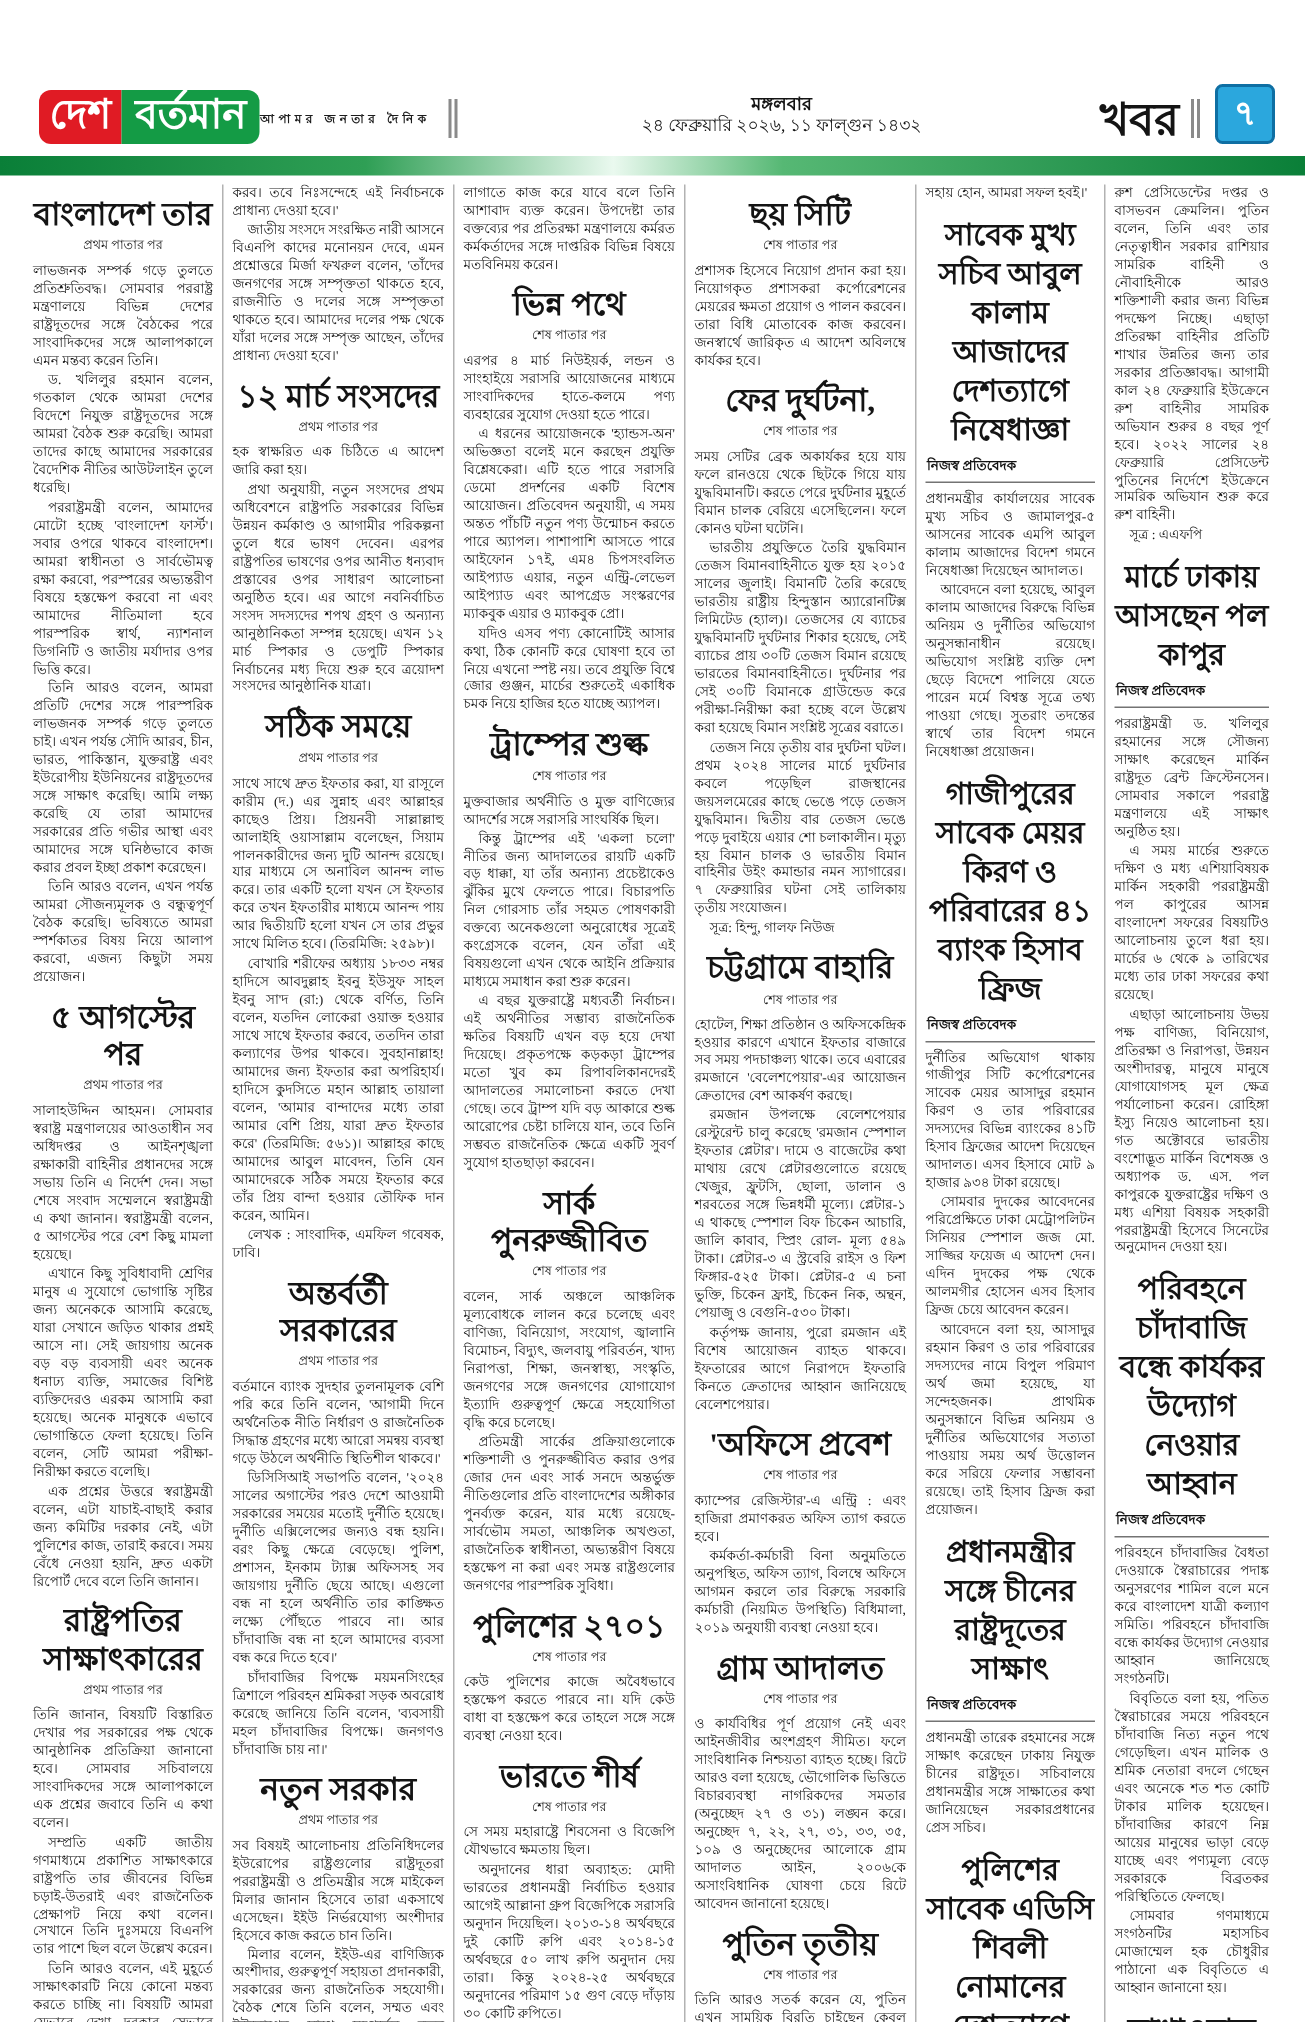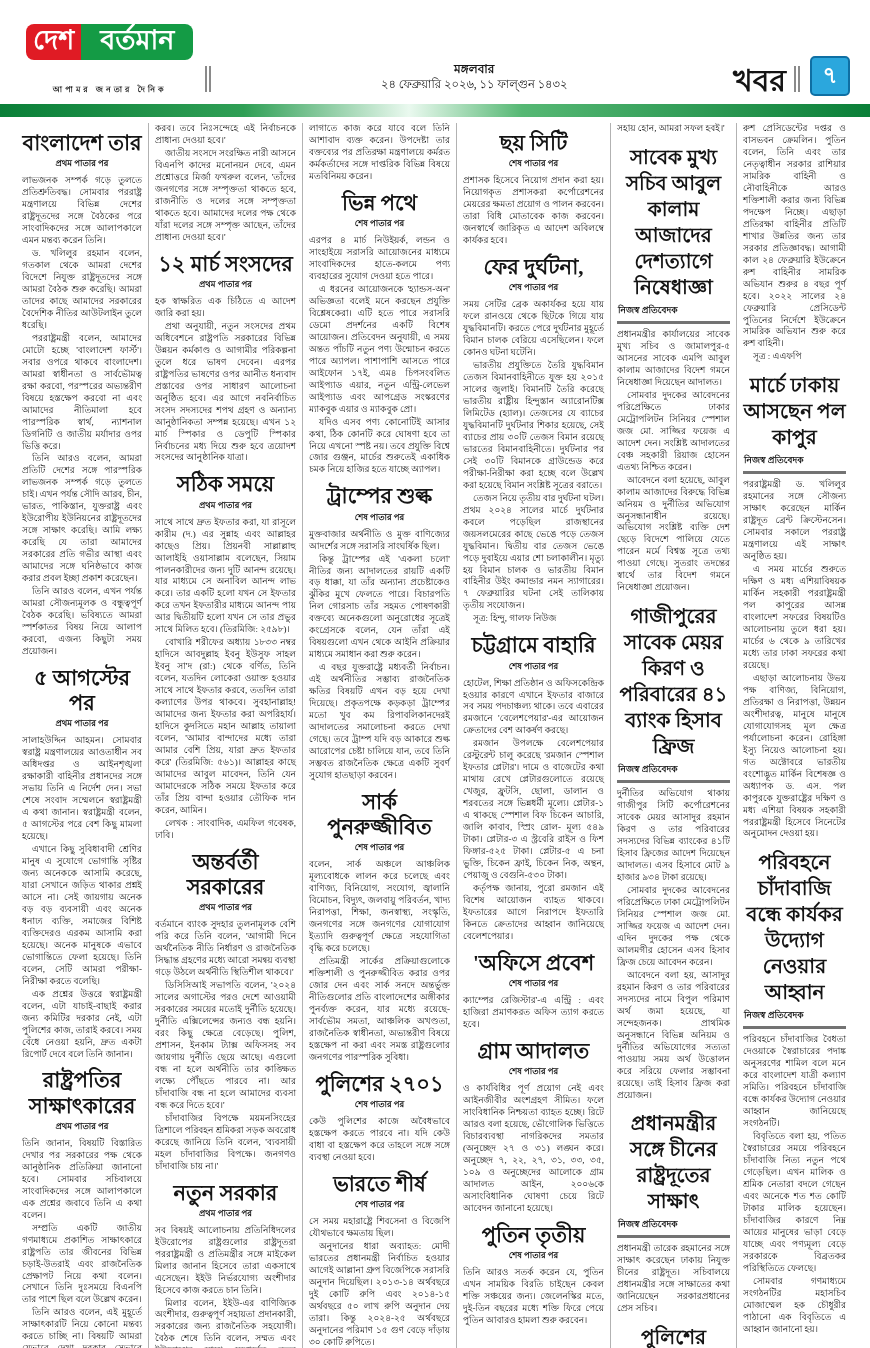--- a/index.html
+++ b/index.html
@@ -2,48 +2,48 @@
 <html lang="bn"><head>
 <meta charset="utf-8">
 <style>
   html,body{margin:0;padding:0;background:#9a9a9a;}
   .page{position:relative;width:870px;height:1348px;margin:0 auto;background:#ffffff;
         overflow:hidden;font-family:"Liberation Serif",serif;color:#141414;}
   
   .mast{display:flex;align-items:flex-end;justify-content:space-between;
         padding:40px 20px 6px 26px;height:56px;box-sizing:content-box;}
   .brand{display:flex;align-items:flex-end;gap:10px;}
-  .brand-stack{display:flex;flex-direction:column;align-items:center;gap:20px;}
+  .brand-stack{display:flex;align-items:center;}
   .brand-row{display:flex;}
   .brand-w1{background:#e01b24;color:#fff;font-weight:bold;font-size:27px;line-height:1.1;
             padding:2px 7px 4px;border-radius:8px 0 0 8px;font-family:"Liberation Sans",sans-serif;}
   .brand-w2{background:#149b45;color:#fff;font-weight:bold;font-size:27px;line-height:1.1;
-            padding:2px 19px 4px;border-radius:0 8px 8px 0;font-family:"Liberation Sans",sans-serif;}
+            padding:2px 9px 4px;border-radius:0 8px 8px 0;font-family:"Liberation Sans",sans-serif;}
   .tagline{font-size:8px;letter-spacing:3px;color:#1c1c1c;margin-top:3px;font-weight:bold;text-align:right;}
   .dbar{width:2px;height:26px;background:#8a8a8a;box-shadow:4px 0 0 #8a8a8a;margin:0 8px 4px 2px;}
   .dateblock{text-align:center;line-height:1.35;align-self:center;margin-top:18px;}
   .weekday{font-size:12px;font-weight:bold;}
   .dateline{font-size:11.5px;}
   .section{display:flex;align-items:flex-end;gap:6px;}
   .section-name{font-size:30px;font-weight:bold;line-height:1;}
   .pageno{width:36px;height:36px;background:#2ba7dd;border:2px solid #0f6fa3;border-radius:5px;
           color:#fff;display:flex;align-items:center;justify-content:center;
           font-size:23px;font-weight:bold;font-family:"Liberation Sans",sans-serif;}
   .greenbar{height:13px;margin:2px 0 0;
      background:linear-gradient(90deg,#0a7f38 0%,#2f9f55 28%,#eaf9ef 47%,#56b874 60%,#0a7f38 100%);}
   
   .content{display:flex;align-items:stretch;padding:6px 8px 0 16px;height:1238px;overflow:hidden;}
   .col{box-sizing:border-box;padding:0 6px;overflow:hidden;}
   .col + .col{border-left:1px solid #b2b2b2;}
   .c0{flex:0 0 132px;} .c1{flex:0 0 154px;} .c2{flex:0 0 154px;}
   .c3{flex:0 0 154px;} .c4{flex:0 0 126px;} .c5{flex:0 0 116px;}
   .head-xl{font-size:21px;font-weight:bold;text-align:center;line-height:1.2;margin:8px 0 1px;}
   .head-md{font-size:20px;font-weight:bold;text-align:center;line-height:1.3;margin:9px 0 3px;}
-  .kicker{font-size:8.5px;font-weight:bold;text-align:center;margin:0 0 4px;}
-  .byline{font-size:9px;font-weight:bold;border-bottom:3px solid #737373;
+  .kicker{font-size:8.5px;font-weight:normal;text-align:center;margin:0 0 4px;}
+  .byline{font-size:9px;font-weight:bold;border-bottom:1px solid #737373;
           padding:0 0 3px 1px;margin:2px 0 5px;}
   .body p{font-size:9px;line-height:1.33;text-align:justify;margin:0 0 1px;text-indent:10px;
           word-break:break-word;}
   .body p.pfirst{text-indent:0;}
 </style>
 </head>
 <body>
 
 <div class="page">
 
@@ -220,20 +220,21 @@
             <p class="pfirst">হোটেল, শিক্ষা প্রতিষ্ঠান ও অফিসকেন্দ্রিক হওয়ার কারণে এখানে ইফতার বাজারে সব সময় পদচাঞ্চল্য থাকে। তবে এবারের রমজানে 'বেলেশপেয়ার'-এর আয়োজন ক্রেতাদের বেশ আকর্ষণ করছে।</p>
             <p>রমজান উপলক্ষে বেলেশপেয়ার রেস্টুরেন্ট চালু করেছে 'রমজান স্পেশাল ইফতার প্লেটার'। দামে ও বাজেটের কথা মাথায় রেখে প্লেটারগুলোতে রয়েছে খেজুর, ফ্রুটসি, ছোলা, ডালান ও শরবতের সঙ্গে ভিন্নধর্মী মূল্যে। প্লেটার-১ এ থাকছে স্পেশাল বিফ চিকেন আচারি, জালি কাবাব, স্প্রিং রোল- মূল্য ৫৪৯ টাকা। প্লেটার-৩ এ স্ট্রবেরি রাইস ও ফিশ ফিঙ্গার-৫২৫ টাকা। প্লেটার-৫ এ চনা ভুক্তি, চিকেন ফ্রাই, চিকেন নিক, অন্থন, পেয়াজু ও বেগুনি-৫৩০ টাকা।</p>
             <p>কর্তৃপক্ষ জানায়, পুরো রমজান এই বিশেষ আয়োজন ব্যাহত থাকবে। ইফতারের আগে নিরাপদে ইফতারি কিনতে ক্রেতাদের আহ্বান জানিয়েছে বেলেশপেয়ার।</p>
           </div>
         </div>
         <div>
           <div class="head-xl">'অফিসে প্রবেশ</div>
           <div class="kicker">শেষ পাতার পর</div>
           <div class="body">
             <p class="pfirst">ক্যাম্পের রেজিস্টার'-এ এন্ট্রি : এবং হাজিরা প্রমাণকরত অফিস ত্যাগ করতে হবে।</p>
+            <p>কর্মকর্তা-কর্মচারী বিনা অনুমতিতে অনুপস্থিত, অফিস ত্যাগ, বিলম্বে অফিসে আগমন করলে তার বিরুদ্ধে সরকারি কর্মচারী (নিয়মিত উপস্থিতি) বিধিমালা, ২০১৯ অনুযায়ী ব্যবস্থা নেওয়া হবে।</p>
           </div>
         </div>
         <div>
           <div class="head-xl">গ্রাম আদালত</div>
           <div class="kicker">শেষ পাতার পর</div>
           <div class="body">
             <p class="pfirst">ও কার্যবিধির পূর্ণ প্রয়োগ নেই এবং আইনজীবীর অংশগ্রহণ সীমিত। ফলে সাংবিধানিক নিশ্চয়তা ব্যাহত হচ্ছে। রিটে আরও বলা হয়েছে, ভৌগোলিক ভিত্তিতে বিচারব্যবস্থা নাগরিকদের সমতার (অনুচ্ছেদ ২৭ ও ৩১) লঙ্ঘন করে। অনুচ্ছেদ ৭, ২২, ২৭, ৩১, ৩৩, ৩৫, ১০৯ ও অনুচ্ছেদের আলোকে গ্রাম আদালত আইন, ২০০৬কে অসাংবিধানিক ঘোষণা চেয়ে রিটে আবেদন জানানো হয়েছে।</p>
           </div>
         </div>
         <div>
@@ -248,21 +249,20 @@
         <div>
           <div class="body">
             <p class="pfirst">সহায় হোন, আমরা সফল হবই।'</p>
           </div>
         </div>
         <div>
           <div class="head-md">সাবেক মুখ্য সচিব আবুল কালাম আজাদের দেশত্যাগে নিষেধাজ্ঞা</div>
           <div class="byline">নিজস্ব প্রতিবেদক</div>
           <div class="body">
             <p class="pfirst">প্রধানমন্ত্রীর কার্যালয়ের সাবেক মুখ্য সচিব ও জামালপুর-৫ আসনের সাবেক এমপি আবুল কালাম আজাদের বিদেশ গমনে নিষেধাজ্ঞা দিয়েছেন আদালত।</p>
-            <p>সোমবার দুদকের আবেদনের পরিপ্রেক্ষিতে ঢাকার মেট্রোপলিটন সিনিয়র স্পেশাল জজ মো. সাজ্জির ফয়েজ এ আদেশ দেন। সংশ্লিষ্ট আদালতের বেঞ্চ সহকারী রিয়াজ হোসেন এতথ্য নিশ্চিত করেন।</p>
             <p>আবেদনে বলা হয়েছে, আবুল কালাম আজাদের বিরুদ্ধে বিভিন্ন অনিয়ম ও দুর্নীতির অভিযোগ অনুসন্ধানাধীন রয়েছে। অভিযোগ সংশ্লিষ্ট ব্যক্তি দেশ ছেড়ে বিদেশে পালিয়ে যেতে পারেন মর্মে বিশ্বস্ত সূত্রে তথ্য পাওয়া গেছে। সুতরাং তদন্তের স্বার্থে তার বিদেশ গমনে নিষেধাজ্ঞা প্রয়োজন।</p>
           </div>
         </div>
         <div>
           <div class="head-md">গাজীপুরের সাবেক মেয়র কিরণ ও পরিবারের ৪১ ব্যাংক হিসাব ফ্রিজ</div>
           <div class="byline">নিজস্ব প্রতিবেদক</div>
           <div class="body">
             <p class="pfirst">দুর্নীতির অভিযোগ থাকায় গাজীপুর সিটি কর্পোরেশনের সাবেক মেয়র আসাদুর রহমান কিরণ ও তার পরিবারের সদস্যদের বিভিন্ন ব্যাংকের ৪১টি হিসাব ফ্রিজের আদেশ দিয়েছেন আদালত। এসব হিসাবে মোট ৯ হাজার ৯৩৪ টাকা রয়েছে।</p>
             <p>সোমবার দুদকের আবেদনের পরিপ্রেক্ষিতে ঢাকা মেট্রোপলিটন সিনিয়র স্পেশাল জজ মো. সাজ্জির ফয়েজ এ আদেশ দেন। এদিন দুদকের পক্ষ থেকে আলমগীর হোসেন এসব হিসাব ফ্রিজ চেয়ে আবেদন করেন।</p>
             <p>আবেদনে বলা হয়, আসাদুর রহমান কিরণ ও তার পরিবারের সদস্যদের নামে বিপুল পরিমাণ অর্থ জমা হয়েছে, যা সন্দেহজনক। প্রাথমিক অনুসন্ধানে বিভিন্ন অনিয়ম ও দুর্নীতির অভিযোগের সত্যতা পাওয়ায় সময় অর্থ উত্তোলন করে সরিয়ে ফেলার সম্ভাবনা রয়েছে। তাই হিসাব ফ্রিজ করা প্রয়োজন।</p>

